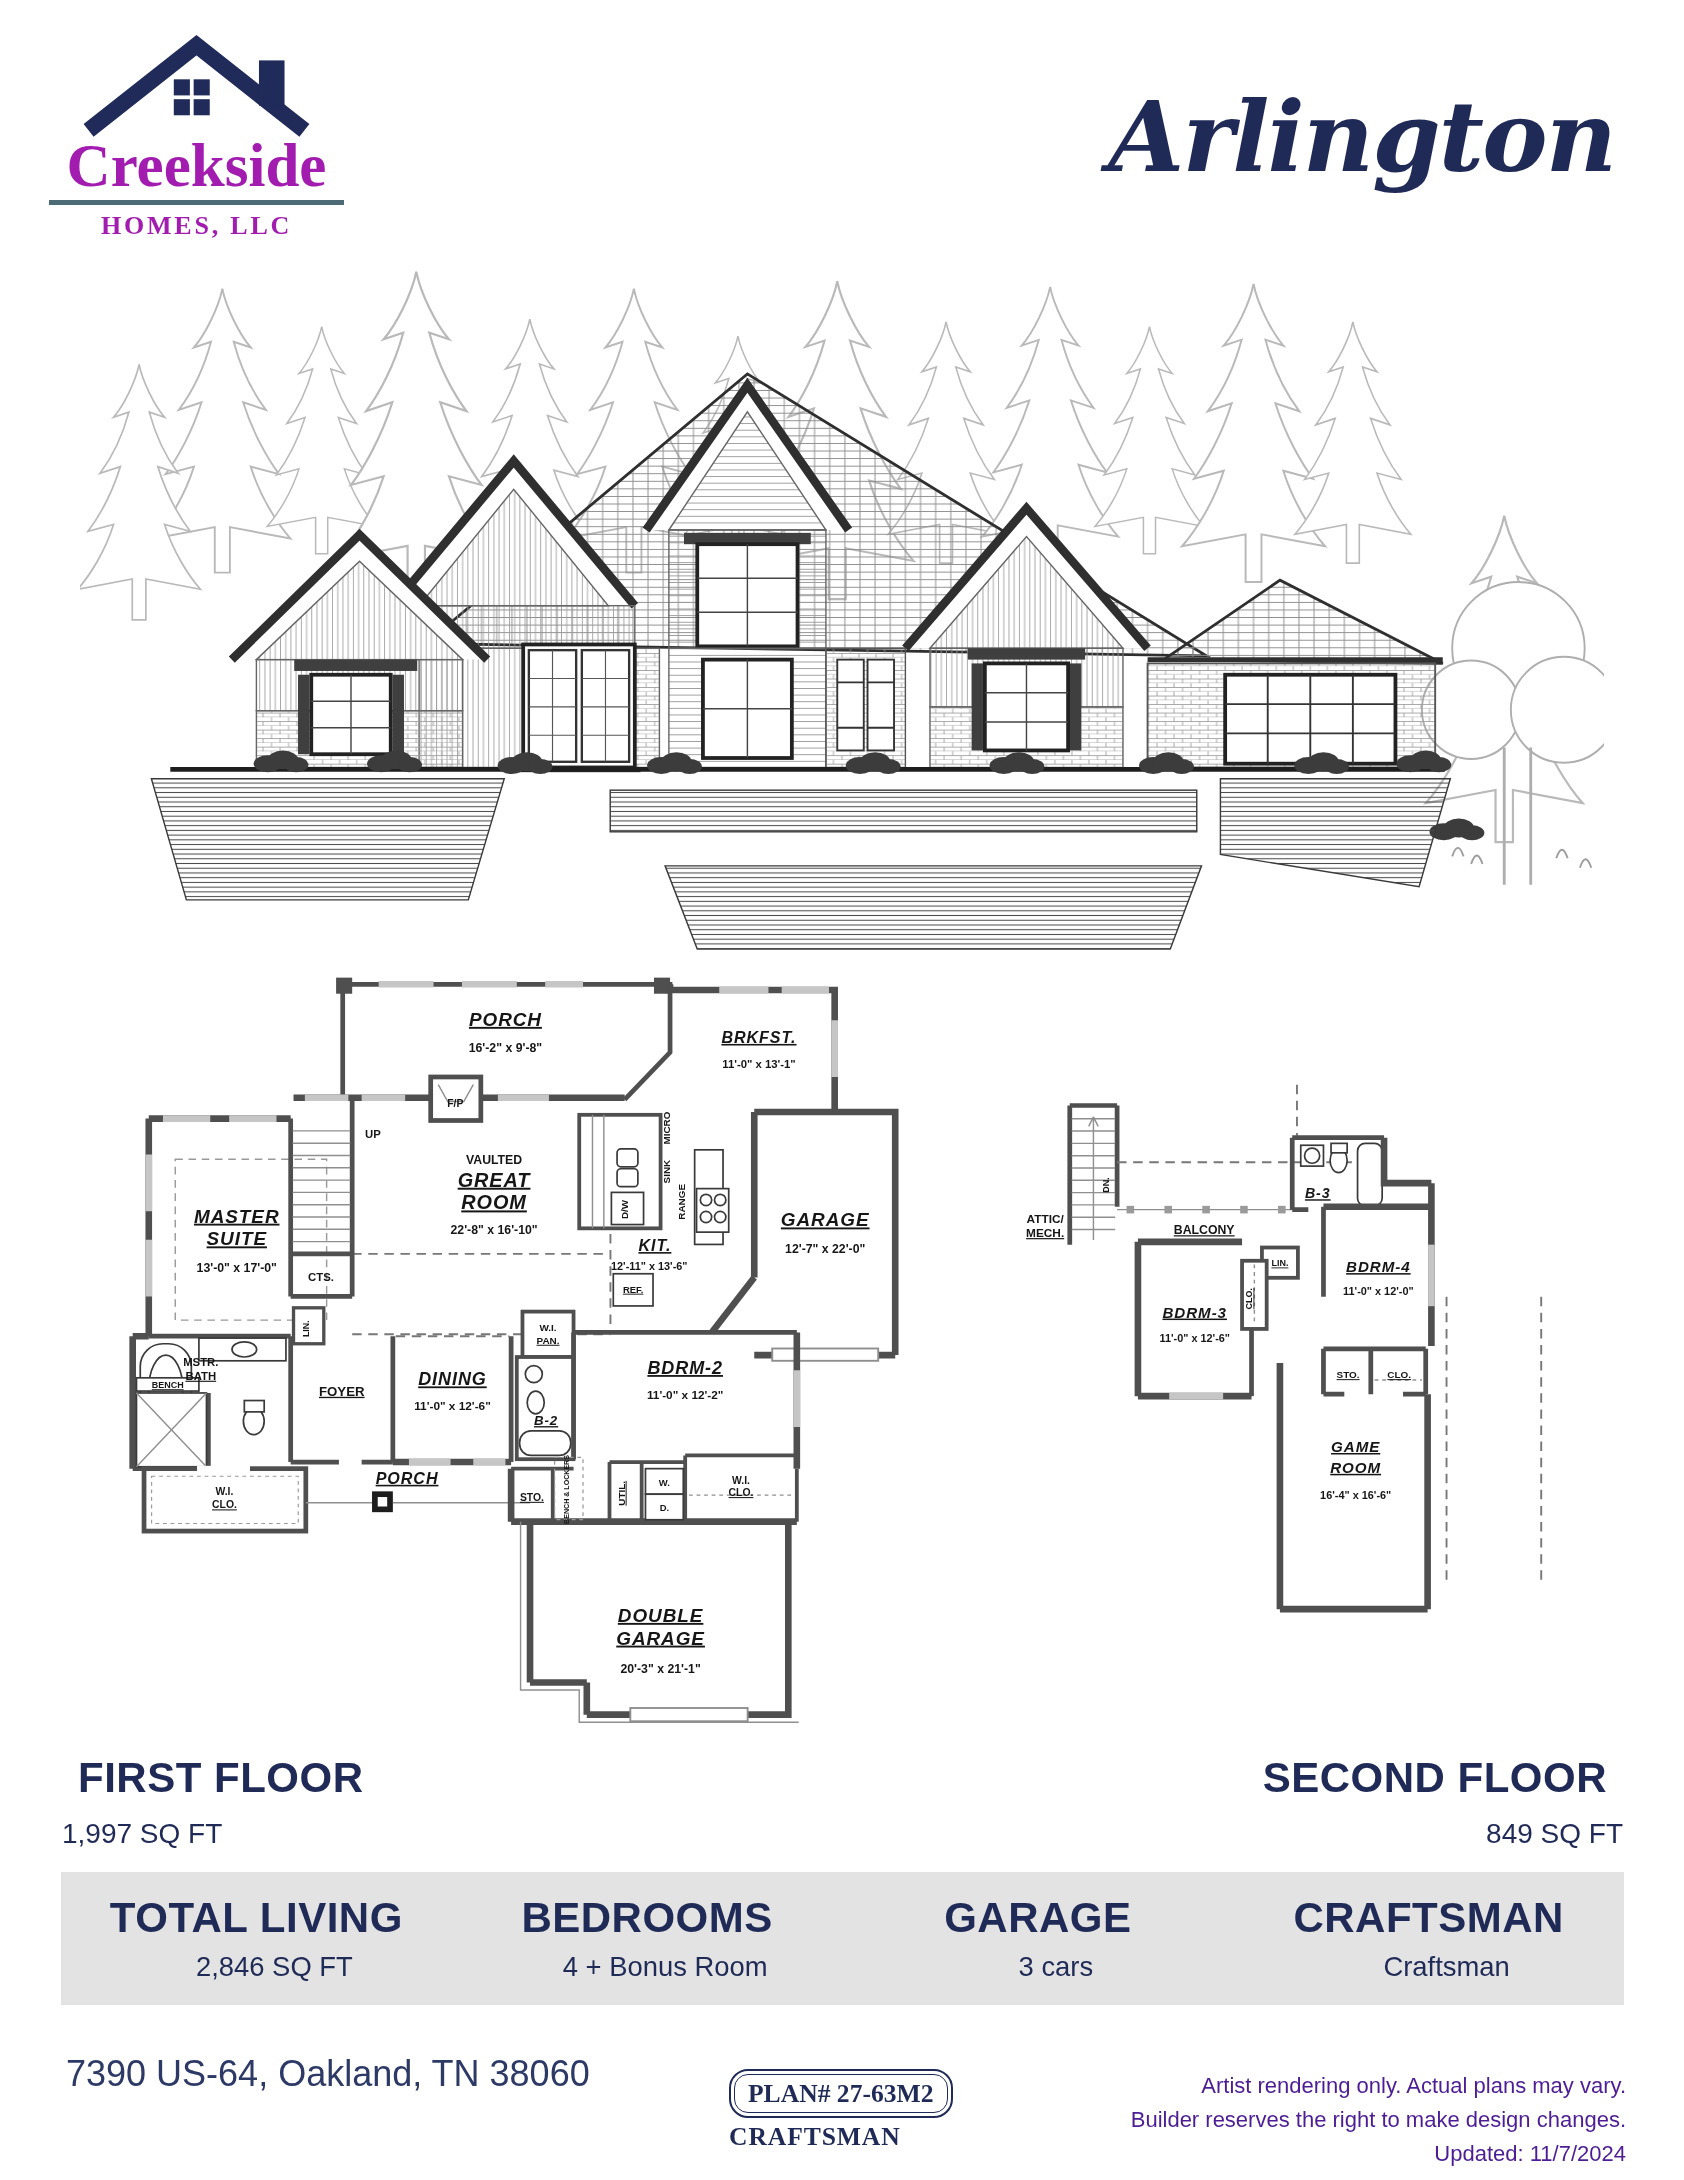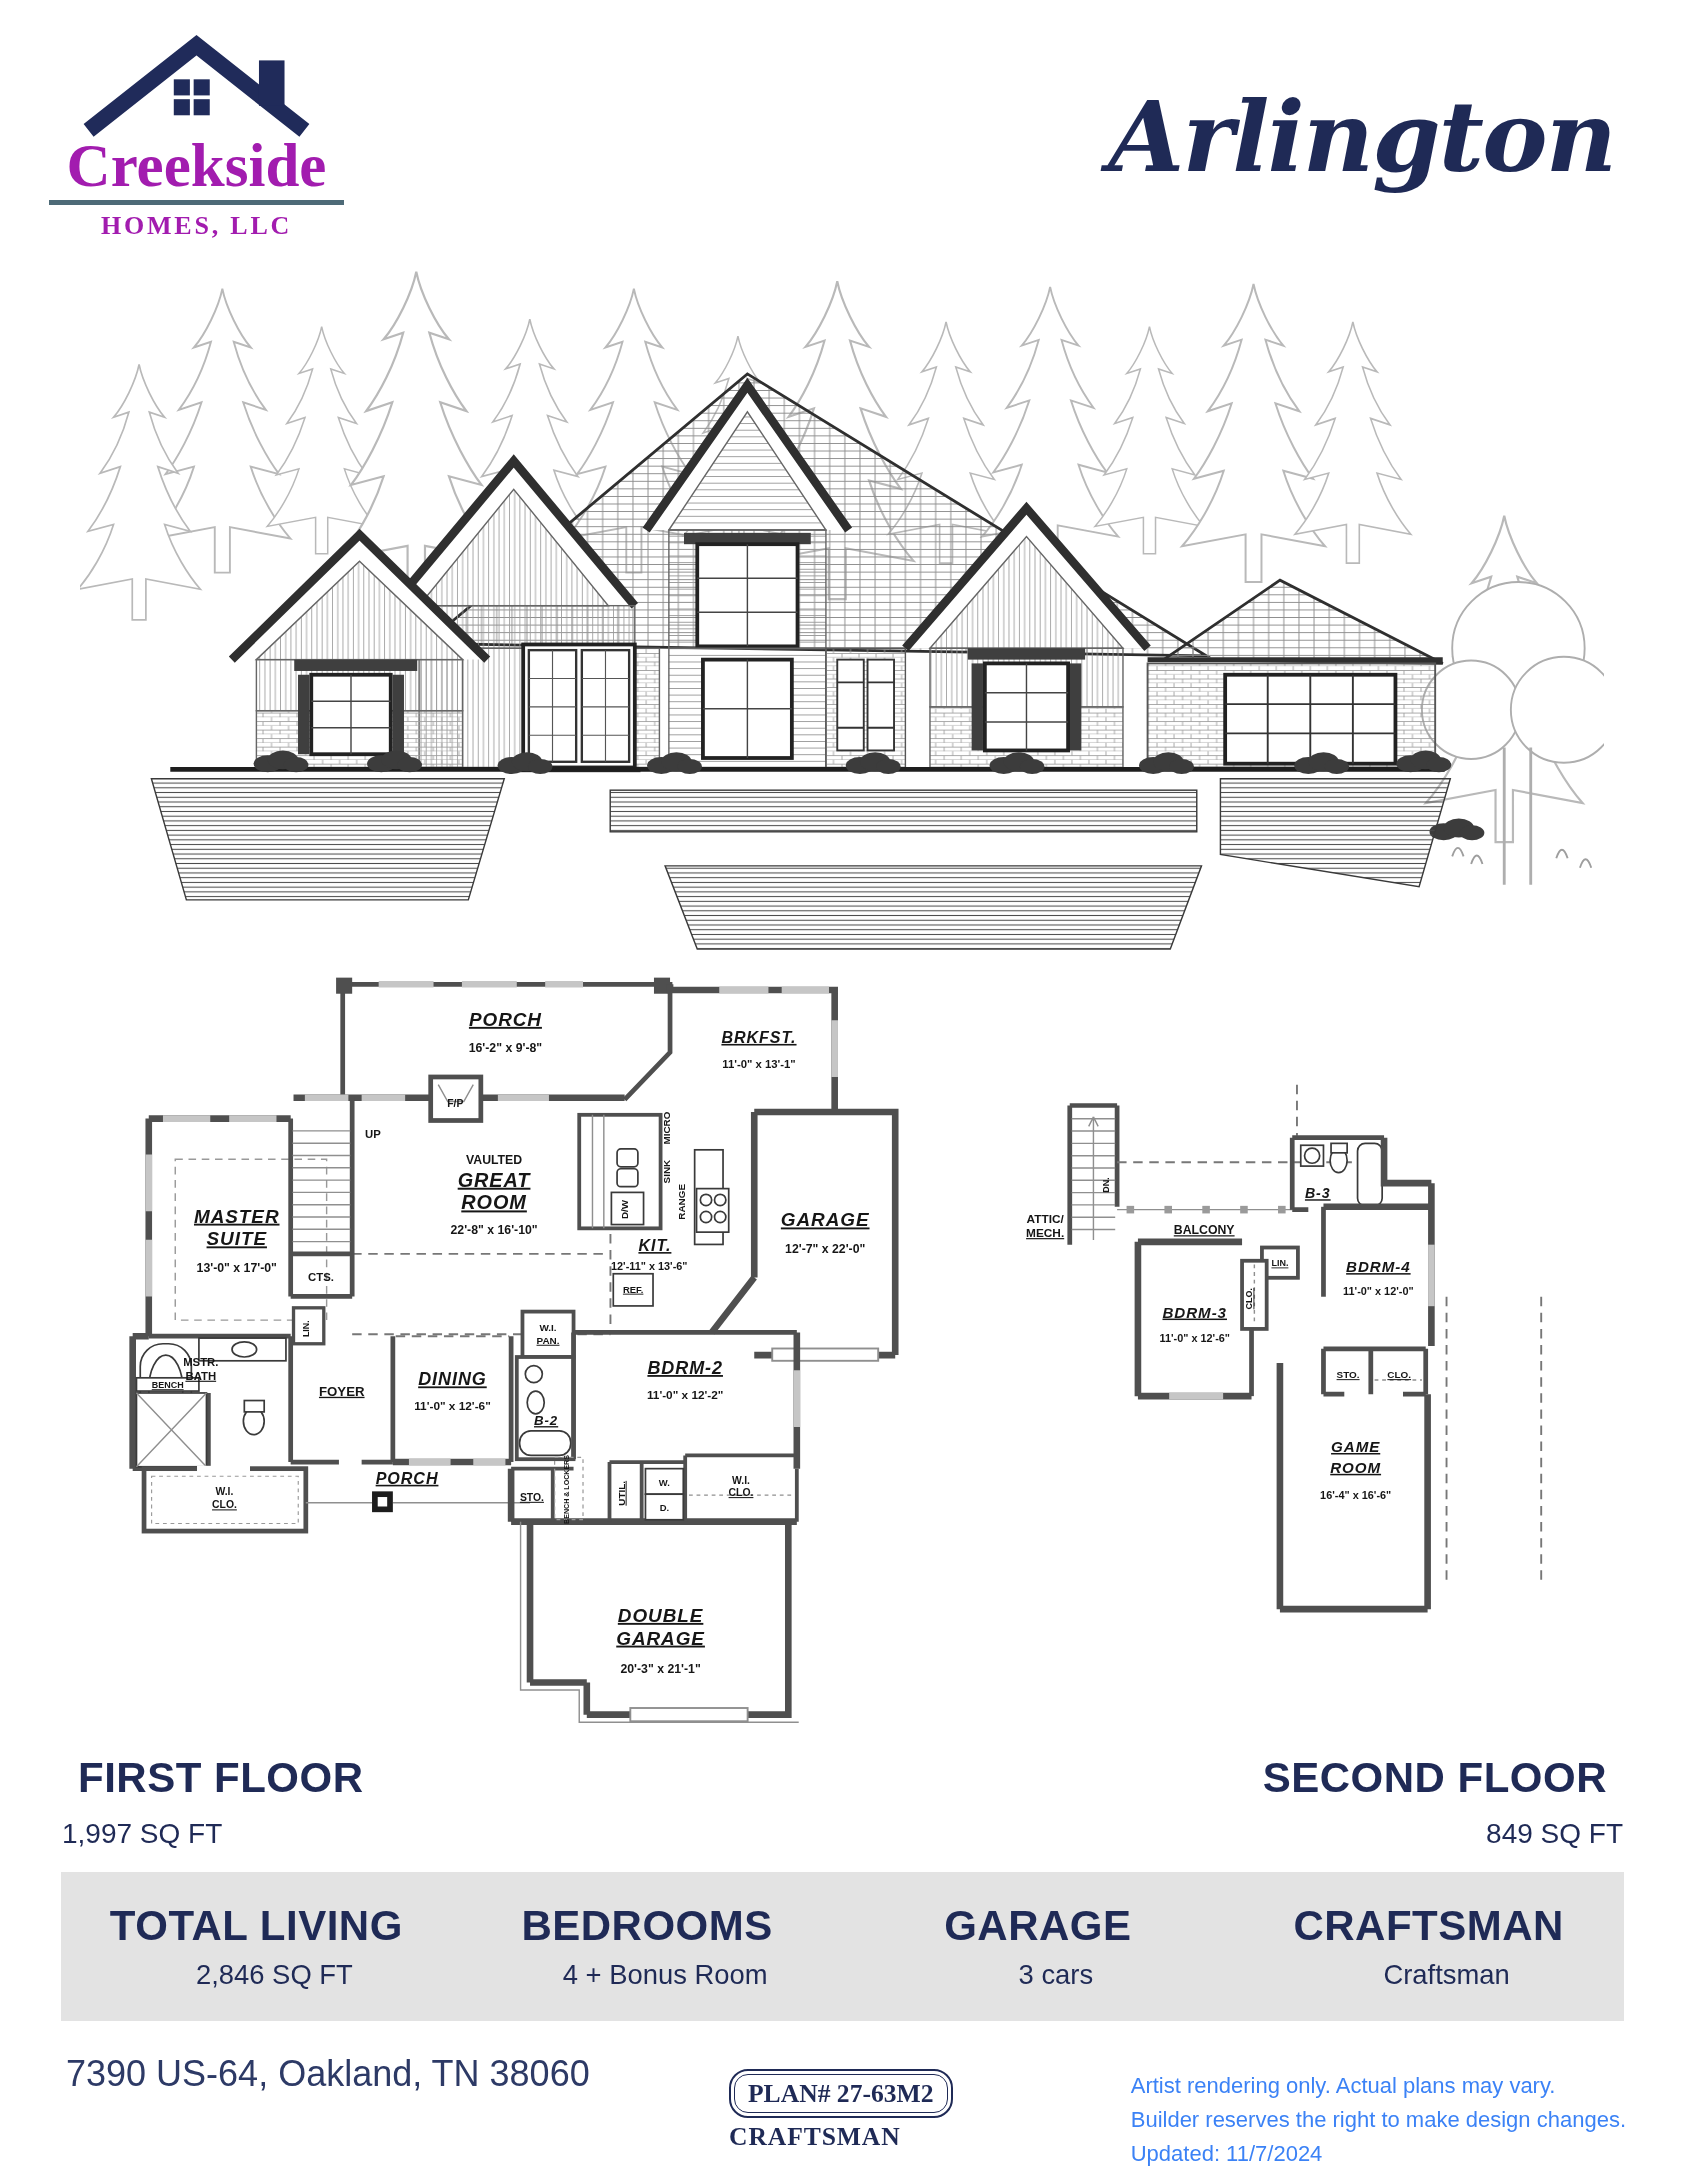--- a/index.html
+++ b/index.html
@@ -12,32 +12,32 @@
   .logo-sub{font-family:"Liberation Serif",serif;font-weight:700;font-size:26px;letter-spacing:2.8px;}
   .plan-title{right:70px;top:79px;width:662px;text-align:right;font-family:"DejaVu Serif",serif;
               font-style:italic;font-weight:700;font-size:98px;color:#1f2a56;letter-spacing:-1.9px;}
   
   .floor-label{color:#1f2a56;}
   .floor-label h2{margin:16px;font-size:42px;font-weight:700;letter-spacing:0.5px;}
   .floor-label p{margin:5.7px 0 0 0;font-size:28px;font-weight:400;}
   .fl-left{left:62px;top:1738px;}
   .fl-right{right:62px;top:1738px;text-align:right;}
   
-  .stats{left:61px;top:1872px;width:1563px;height:149px;background:#e3e3e3;display:flex;align-items:center;}
+  .stats{left:61px;top:1872px;width:1563px;height:133px;background:#e3e3e3;display:flex;align-items:center;}
   .stat{flex:1;text-align:center;color:#1f2a56;}
   .stat .lab{font-size:42px;font-weight:700;letter-spacing:0.5px;}
   .stat .val{font-size:27.4px;font-weight:400;margin-top:9.5px;margin-left:36px;}
   
   .addr{left:66px;top:2042px;color:#2d3a66;font-size:36px;line-height:64px;}
   .badge-wrap{left:729px;top:2069px;width:218px;text-align:left;color:#1f2a56;}
   .badge{display:inline-block;border:2.8px solid #1f2a56;border-radius:19px;padding:2.8px;}
   .badge-inner{border:1.9px solid #1f2a56;border-radius:14px;padding:3.8px 13.2px;
                font-family:"Liberation Serif",serif;font-weight:700;font-size:25.6px;white-space:nowrap;}
   .badge-style{margin-top:3.8px;font-family:"Liberation Serif",serif;font-weight:700;font-size:25.6px;letter-spacing:0.9px;}
-  .disc{right:59px;top:2069px;text-align:left;color:#3b82f6;font-size:22px;line-height:34px;}
+  .disc{right:59px;top:2069px;text-align:right;color:#4c1d95;font-size:22px;line-height:34px;}
   
   svg text{font-family:"Liberation Sans",sans-serif;font-weight:700;fill:#161616;text-anchor:middle;}
   svg text.it{font-style:italic;letter-spacing:1px;}
   svg text.u{text-decoration:underline;}
   .wall{stroke:#4f4f4f;fill:none;}
   .win{stroke:#c6c6c6;stroke-width:7;fill:none;}
   .fix{stroke:#3a3a3a;stroke-width:1.8;fill:#fff;}
   .dash{stroke:#777;stroke-width:2;stroke-dasharray:10 7;fill:none;}
   .thin{stroke:#8f8f8f;stroke-width:1.5;fill:none;}
 </style>

